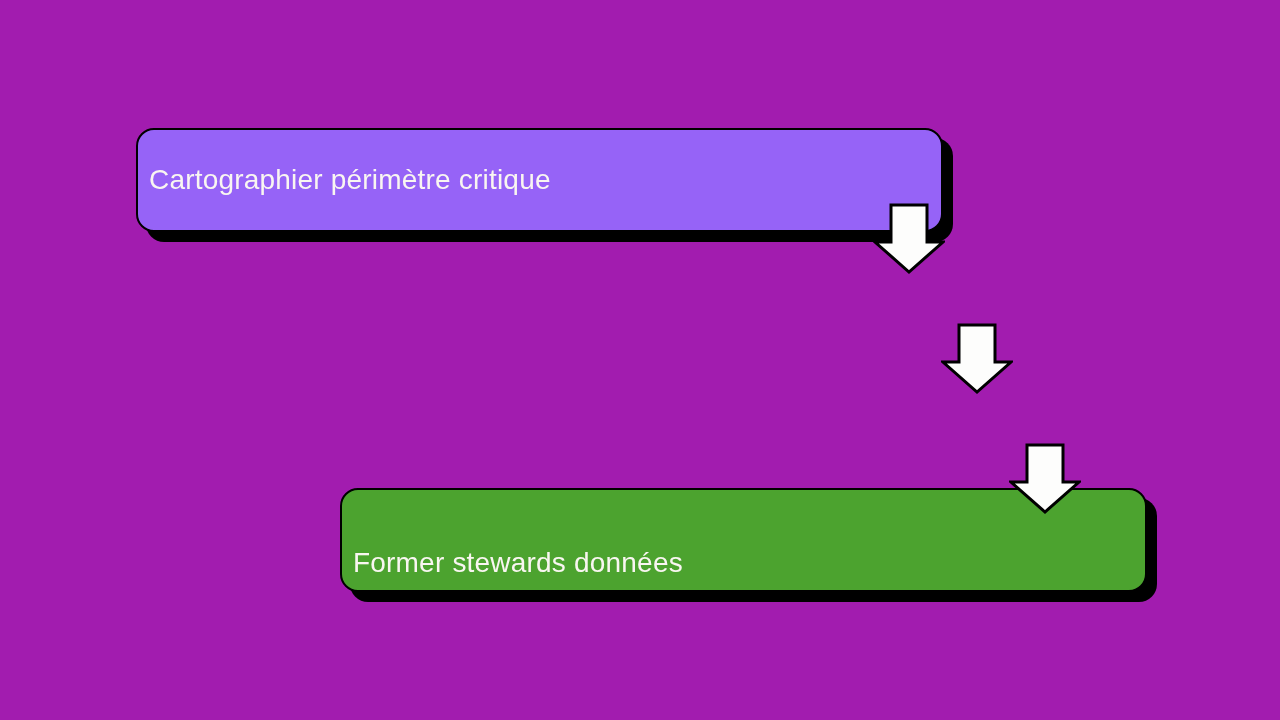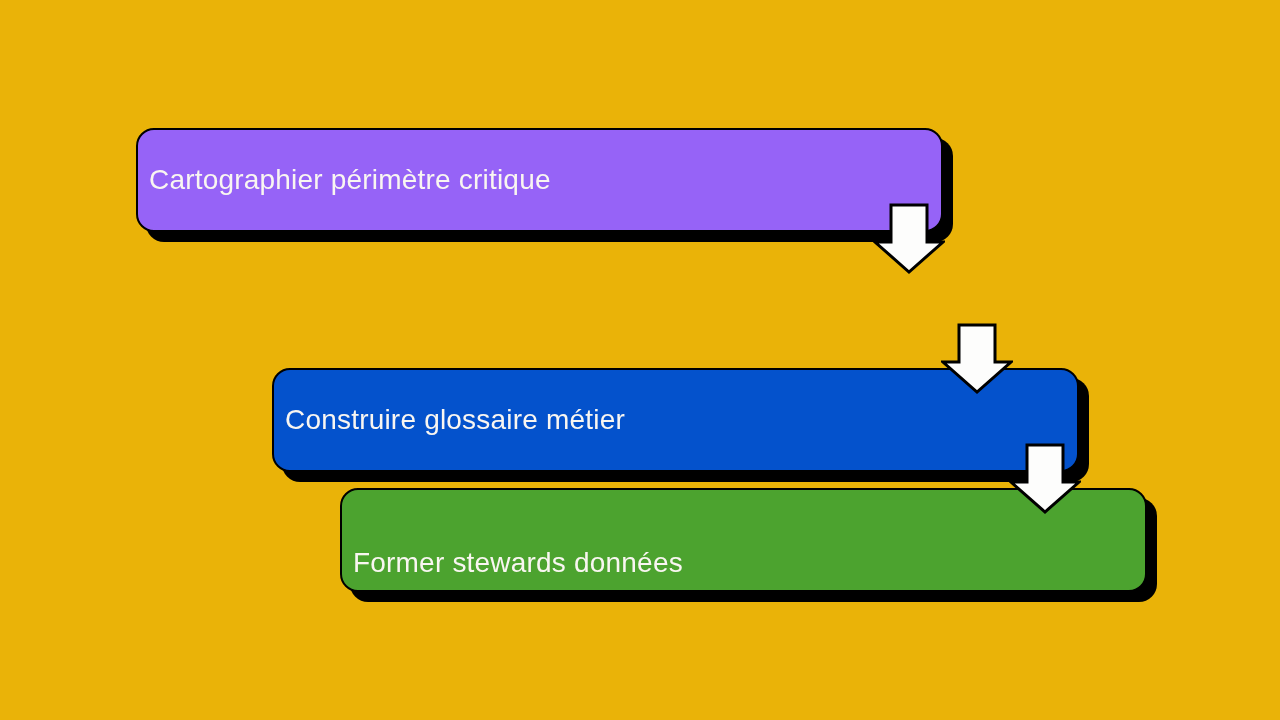--- a/index.html
+++ b/index.html
@@ -39,30 +39,27 @@
     width: 72px; height: 71px;
     z-index: 2;
   }
   .arrow-0 { left: 873px; top: 203px; }
   .arrow-1 { left: 941px; top: 323px; }
   .arrow-2 { left: 1009px; top: 443px; }
 </style>
 </head>
 <body>
 
-<div class="slide" style="background-color: #eab308;">
+<div class="slide" style="background-color: #a21caf;">
 
   <div class="step step-0" style="background-color: rgb(150, 99, 247); border-color: rgb(0, 0, 0);">
     <span class="step-label" style="color: rgb(249, 246, 241);">Cartographier périmètre critique</span>
   </div>
 
 
-  <div class="step step-2" style="background-color: rgb(4, 82, 204); border-color: rgb(0, 0, 0);">
-    <span class="step-label" style="color: rgb(249, 246, 241);">Construire glossaire métier</span>
-  </div>
 
   <div class="step step-3" style="background-color: rgb(76, 163, 47); border-color: rgb(0, 0, 0);">
     <span class="step-label" style="color: rgb(249, 246, 241); margin-top: 45px;">Former stewards données</span>
   </div>
 
   <svg class="arrow arrow-0" viewBox="-2 -2 72 71" xmlns="http://www.w3.org/2000/svg">
     <polygon points="16,0 52,0 52,37 68,37 34,67 0,37 16,37" stroke-width="3" stroke-linejoin="miter" fill="#FDFDFC" stroke="#000000"></polygon>
   </svg>
 
   <svg class="arrow arrow-1" viewBox="-2 -2 72 71" xmlns="http://www.w3.org/2000/svg">

